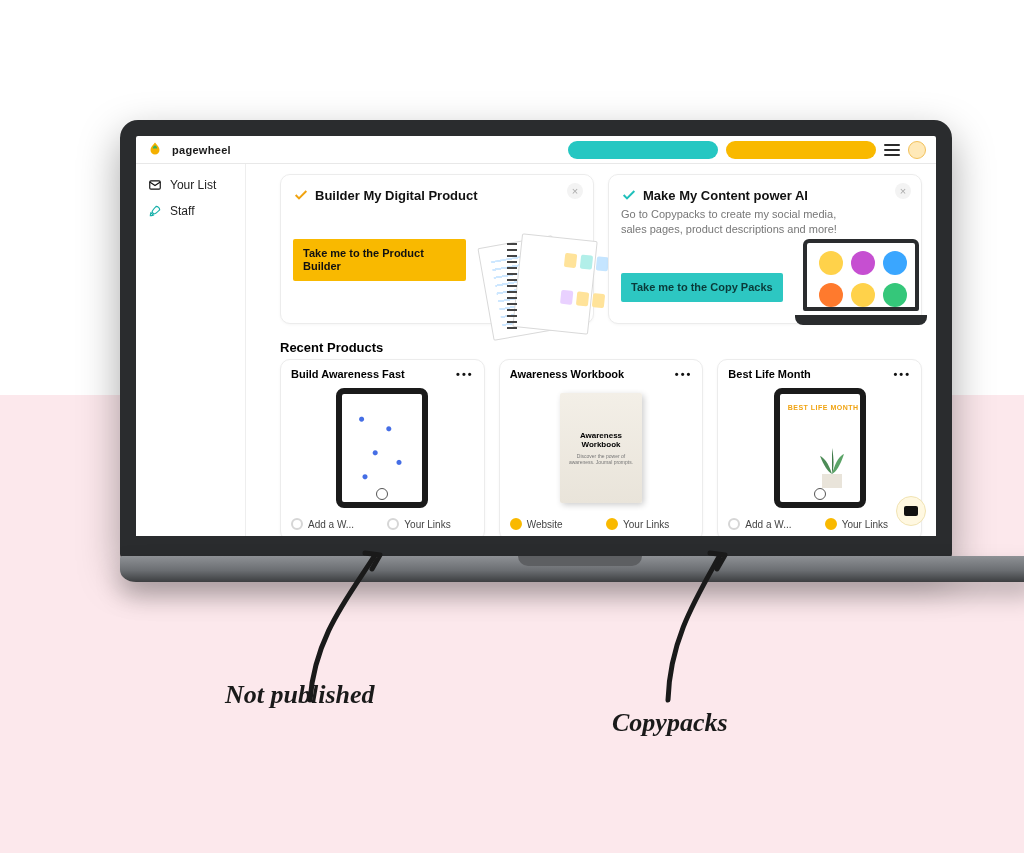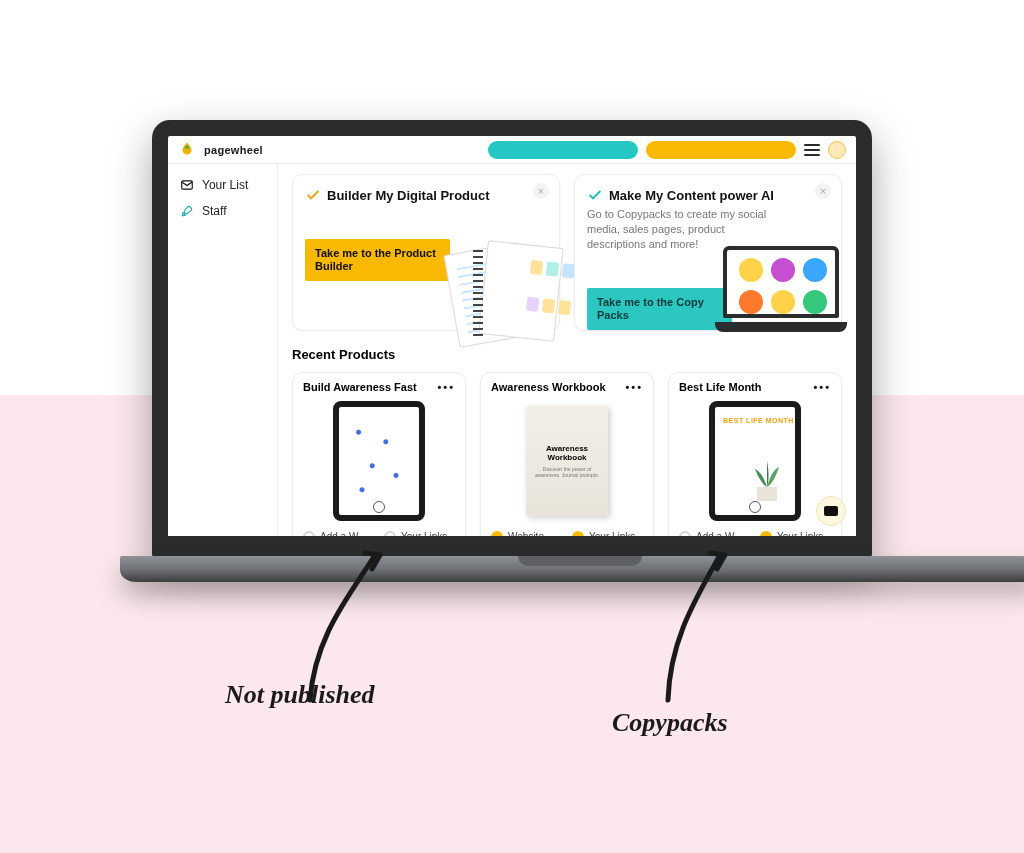--- a/index.html
+++ b/index.html
@@ -3,21 +3,21 @@
 <meta charset="utf-8">
 <style>
   *{box-sizing:border-box;margin:0;padding:0;font-family:-apple-system,BlinkMacSystemFont,"Segoe UI",Helvetica,Arial,sans-serif;}
   html,body{width:1024px;height:853px;overflow:hidden;}
   body{background:#fff;}
   .pink-band{position:absolute;left:0;right:0;top:395px;height:458px;background:#fce8ec;}
 
   
   .laptop{position:absolute;left:120px;top:120px;width:784px;}
   .screen{
-    width:720px;height:440px;margin:0 auto;
+    width:832px;height:440px;margin:0 auto;
     background:#fff;border:16px solid #2a2c2e;border-bottom-width:24px;
     border-radius:18px 18px 6px 6px;
     overflow:hidden;position:relative;
     box-shadow:0 16px 40px rgba(0,0,0,.35);
   }
   .base{
     width:920px;height:26px;margin:-4px auto 0;
     background:linear-gradient(#8e9195,#6b6e72 55%,#3c3e40);
     border-radius:2px 2px 16px 16px/2px 2px 12px 12px;
     position:relative;
@@ -35,21 +35,21 @@
   .logo-leaf{width:18px;height:18px;position:relative;}
   .logo-leaf svg{display:block;}
   .logo-word{font-weight:800;letter-spacing:.3px;color:#1a1a1a;}
   .pill{height:18px;border-radius:9px;flex:0 0 auto;}
   .pill.teal{background:#25c7c2;width:150px;margin-left:auto;}
   .pill.yellow{background:#f9b900;width:150px;}
   .hamburger{width:16px;height:12px;display:flex;flex-direction:column;justify-content:space-between;}
   .hamburger span{display:block;height:2px;background:#2b2b2b;border-radius:1px;}
   .avatar{width:18px;height:18px;border-radius:50%;background:#ffe9b8;border:1px solid #f2c15b;}
 
-  .body{flex:1;display:flex;min-height:0;}
+  .body{flex:1;display:flex;min-height:0;gap:20px;}
   .sidebar{width:110px;border-right:1px solid #eee;padding:8px 0;}
   .side-item{
     display:flex;align-items:center;gap:8px;padding:6px 12px;font-size:12px;
     color:#222;cursor:pointer;
   }
   .ico{width:14px;height:14px;flex:0 0 14px;}
 
   .main{flex:1;padding:10px 14px 14px;overflow:hidden;}
   .cards{display:flex;gap:14px;}
   .card{
@@ -89,21 +89,21 @@
 
   .deco-laptop{position:absolute;right:-6px;bottom:-6px;width:132px;height:90px;}
   .deco-laptop .scr{position:absolute;width:116px;height:72px;border:4px solid #2a2c2e;border-radius:6px 6px 2px 2px;background:#fff;left:8px;top:0;}
   .deco-laptop .bs{position:absolute;width:132px;height:10px;background:#2a2c2e;border-radius:0 0 8px 8px;bottom:4px;left:0;}
   .chips{position:absolute;top:8px;left:12px;right:8px;display:flex;flex-wrap:wrap;gap:8px;}
   .chip{width:24px;height:24px;border-radius:50%;}
   .c1{background:#ffd24a;}.c2{background:#c64fd1;}.c3{background:#3aa6ff;}
   .c4{background:#ff7a2d;}.c5{background:#ffd24a;}.c6{background:#35c77a;}
 
   
-  .section-title{font-size:13px;font-weight:800;margin:16px 0 10px;}
+  .section-title{font-size:13px;font-weight:800;margin:16px 0 4px;}
   .products{display:flex;gap:14px;}
   .product{
     flex:1;background:#fff;border:1px solid #ececec;border-radius:10px;
     padding:8px 10px 10px;box-shadow:0 1px 3px rgba(0,0,0,.04);
     display:flex;flex-direction:column;position:relative;
   }
   .phead{display:flex;justify-content:space-between;align-items:center;font-size:11px;font-weight:800;margin-bottom:6px;}
   .dots{letter-spacing:2px;cursor:pointer;color:#111;}
   .thumb{flex:1;display:flex;align-items:center;justify-content:center;min-height:124px;}
   .tablet{width:92px;height:120px;border:6px solid #1a1a1a;border-radius:8px;background:#fff;position:relative;overflow:hidden;}

